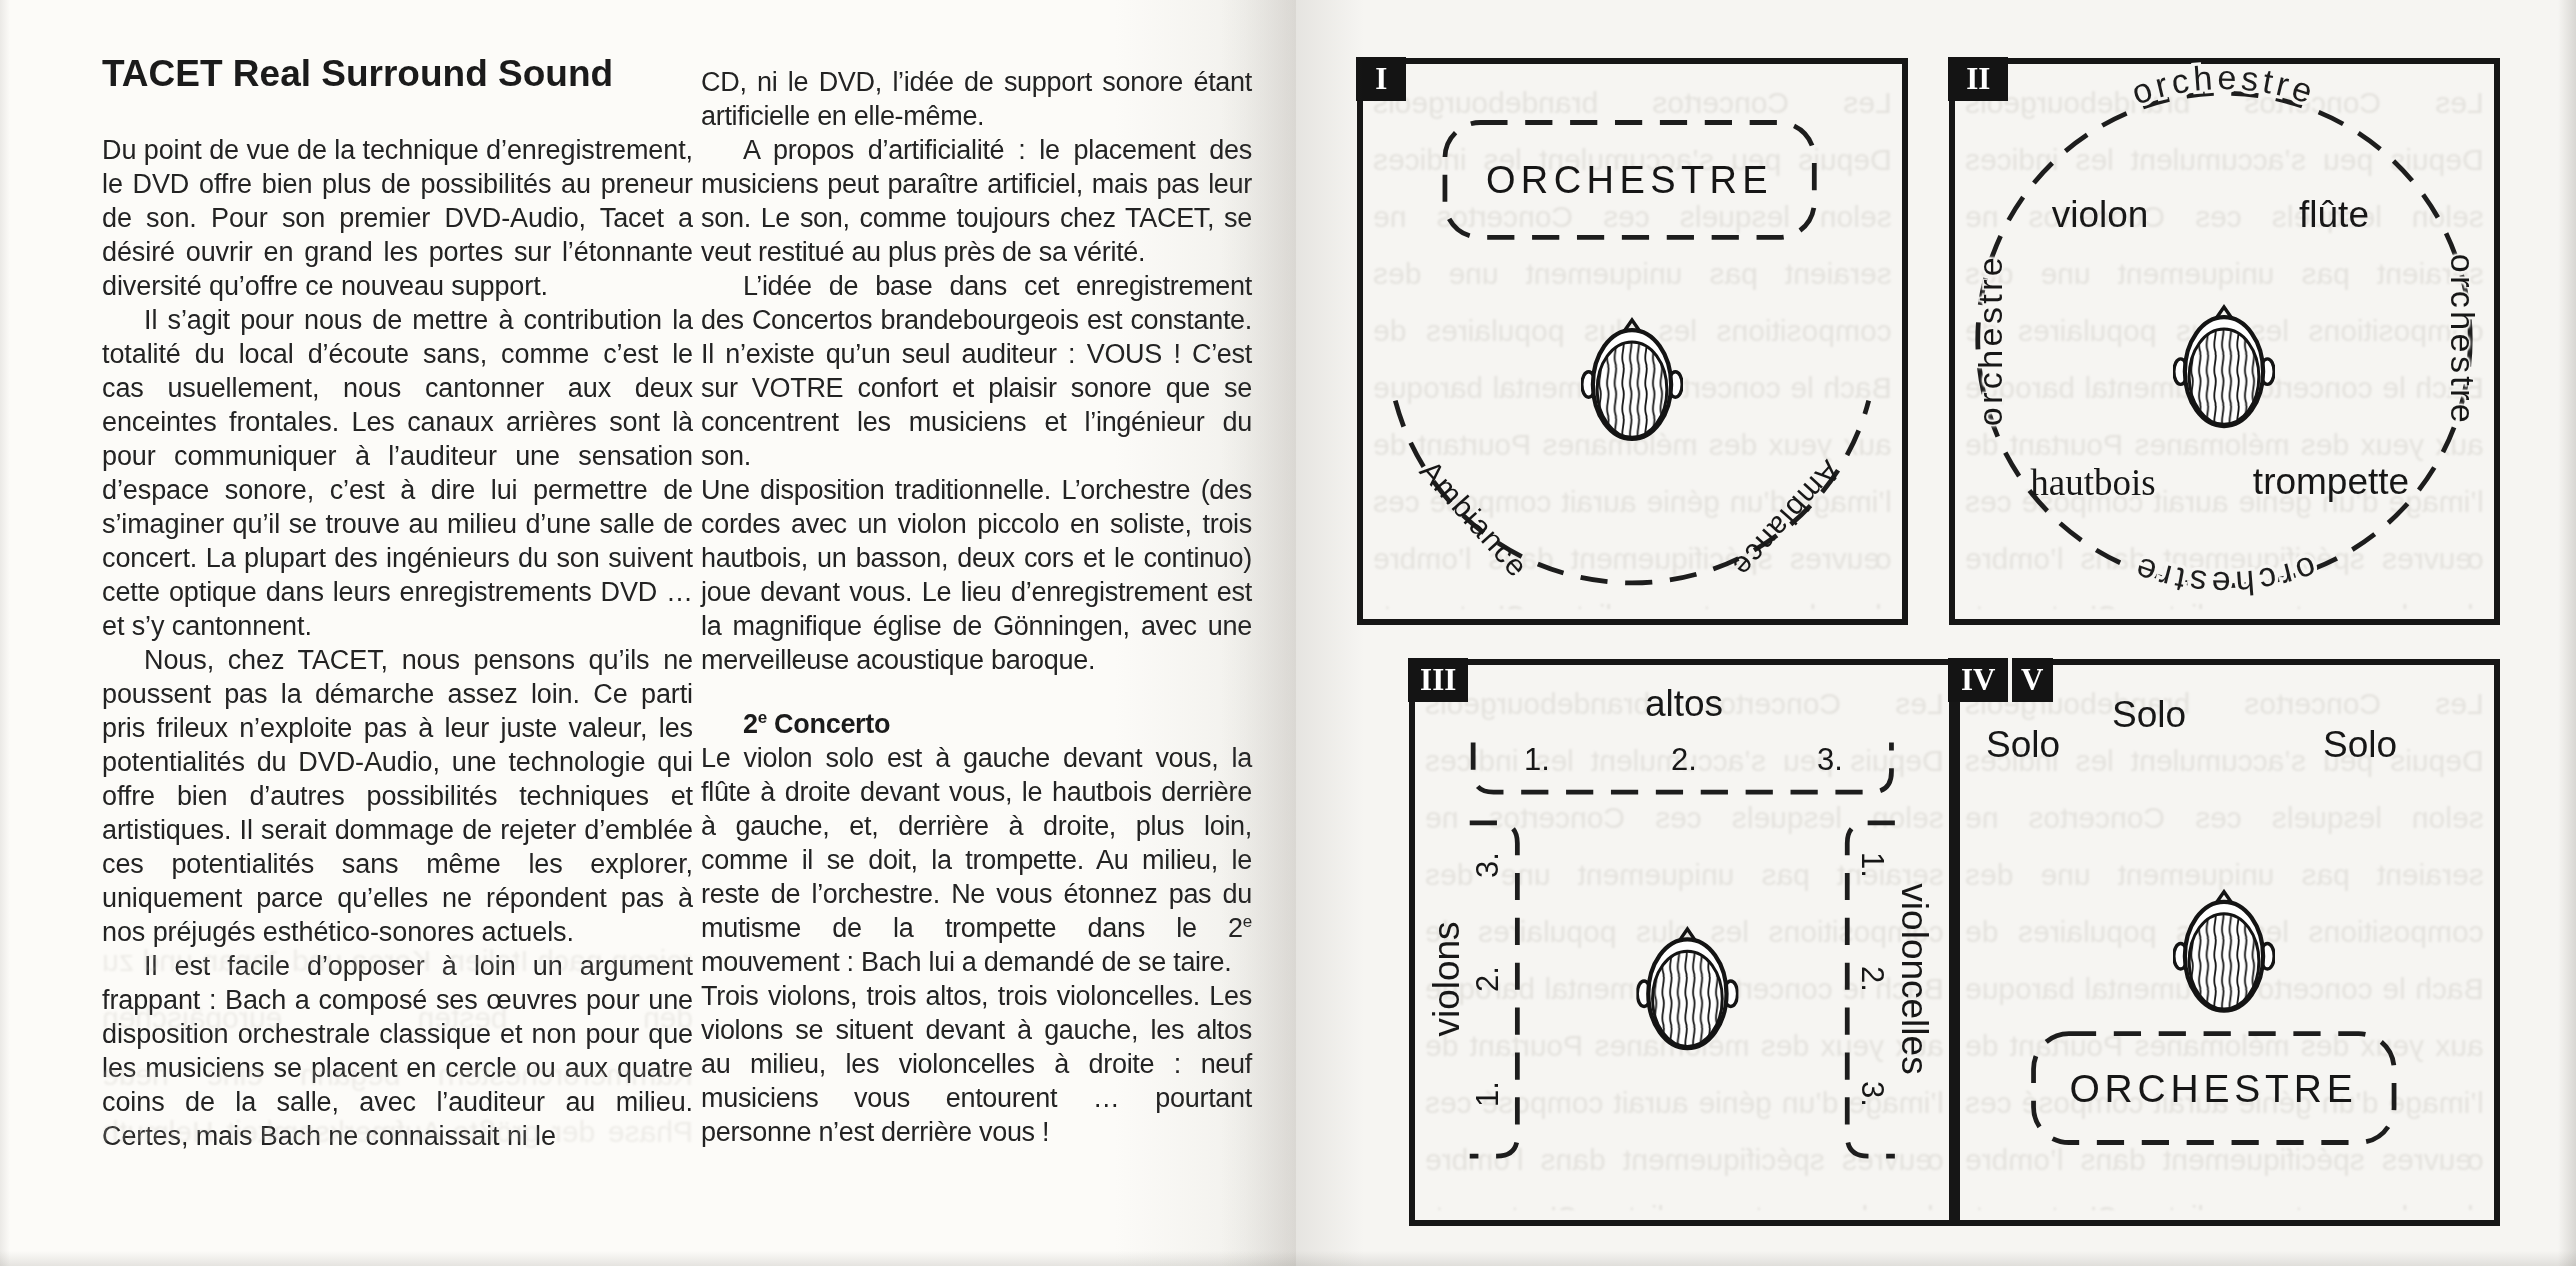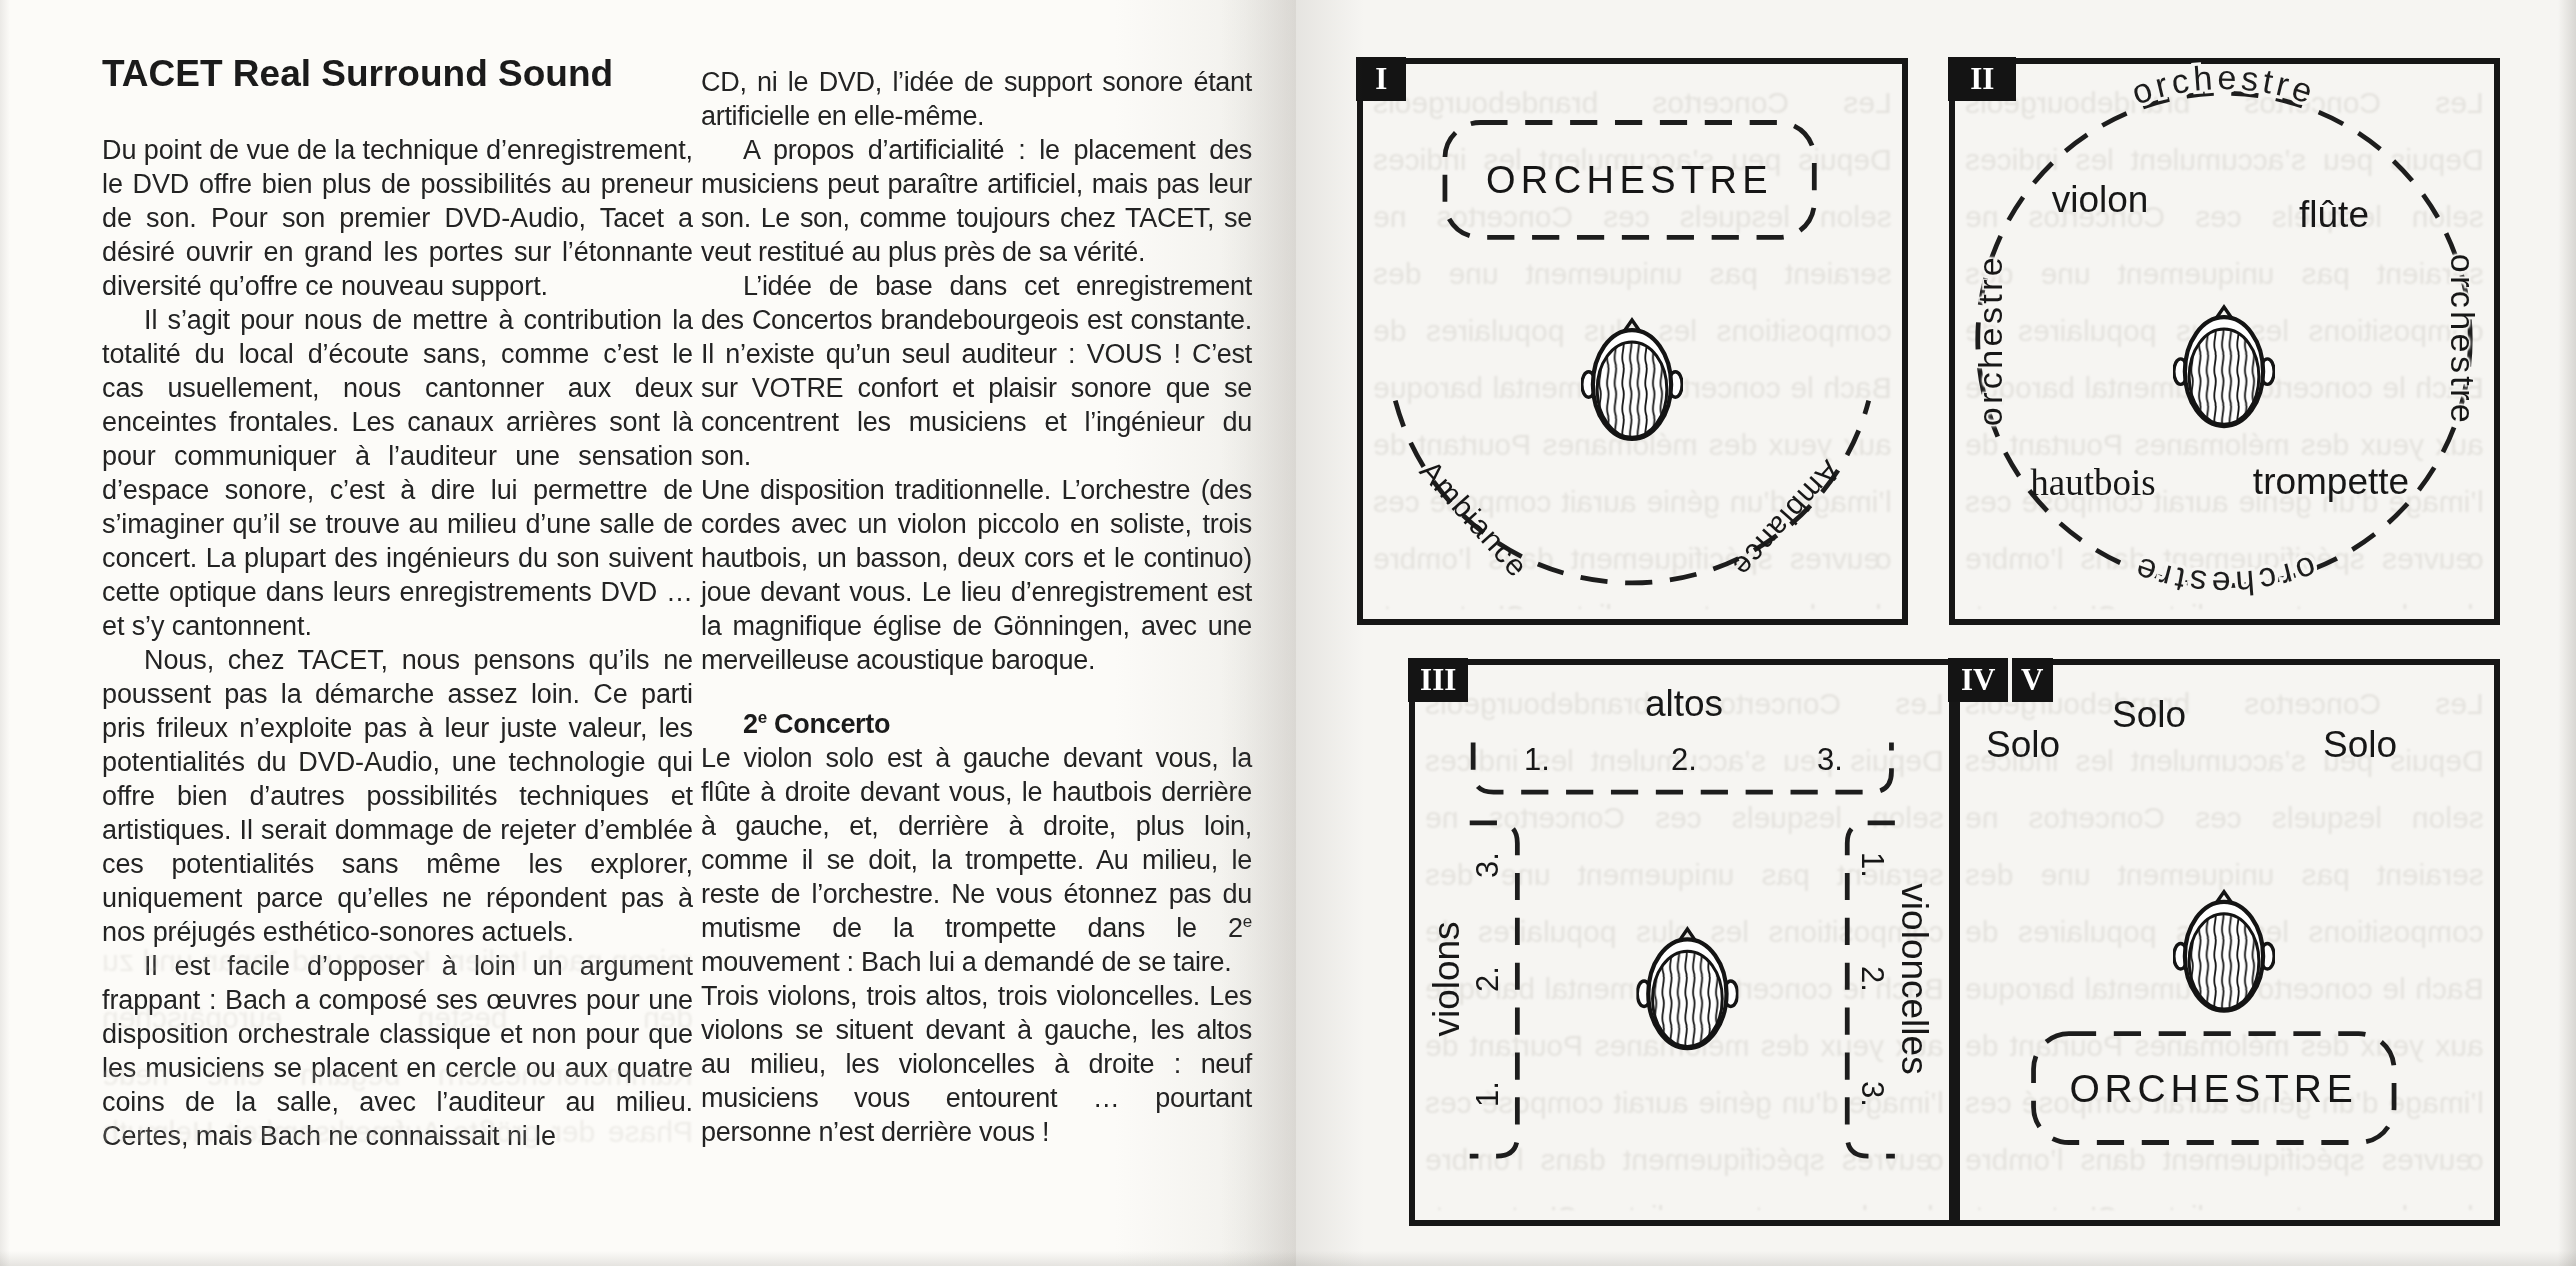--- a/index.html
+++ b/index.html
@@ -134,25 +134,25 @@
       <text class="curvetxt" text-anchor="middle">
         <textPath href="#tp2t" startOffset="50%">orchestre</textPath>
       </text>
       <text class="curvetxt" text-anchor="middle">
         <textPath href="#tp2b" startOffset="50%">orchestre</textPath>
       </text>
       <use href="#headicon" x="320" y="352" width="150" height="188"></use>
     </svg>
     <span class="lbl rotl halo" style="left:35px;top:276px;font-size:34px;letter-spacing:3.4px;">orchestre</span>
     <span class="lbl rotr halo" style="left:507px;top:276px;font-size:34px;letter-spacing:3.4px;">orchestre</span>
-    <span class="lbl" style="left:145px;top:136px;text-align:right;">violon</span>
+    <span class="lbl" style="left:145px;top:151px;text-align:right;">violon</span>
     <span class="lbl" style="left:379px;top:151px;">flûte</span>
     <span class="lbl" style="left:138px;top:418px;font-family:Liberation Serif, serif;">hautbois</span>
     <span class="lbl" style="left:376px;top:418px;">trompette</span>
-    <div class="badge" style="width:68px;">
+    <div class="badge" style="width:60px;">
       <span>II</span>
     </div>
   </div>
 
   <div class="dbox" style="left:1409px;top:659px;">
     <div class="ghost ghost-box">Les Concertos brandebourgeois  Depuis peu s’accumulent les indices selon lesquels ces Concertos ne seraient pas uniquement une des compositions les plus populaires de Bach  le concerto instrumental baroque aux yeux des mélomanes  Pourtant de l’image d’un génie  aurait composé ces œuvres spécifiquement  dans l’ombre des deux autres solistes  C’est peut-être pour le</div>
     <svg class="dcanvas" width="538" height="553" viewBox="0 0 790 813">
       <path d="M85,114 L85,157 Q85,187 115,187 L670,187 Q700,187 700,157 L700,114" class="dash"></path>
       <path d="M80,232 L120,232 Q150,232 150,262 L150,692 Q150,722 120,722 L80,722" class="dash"></path>
       <path d="M705,232 L665,232 Q635,232 635,262 L635,692 Q635,722 665,722 L705,722" class="dash"></path>

